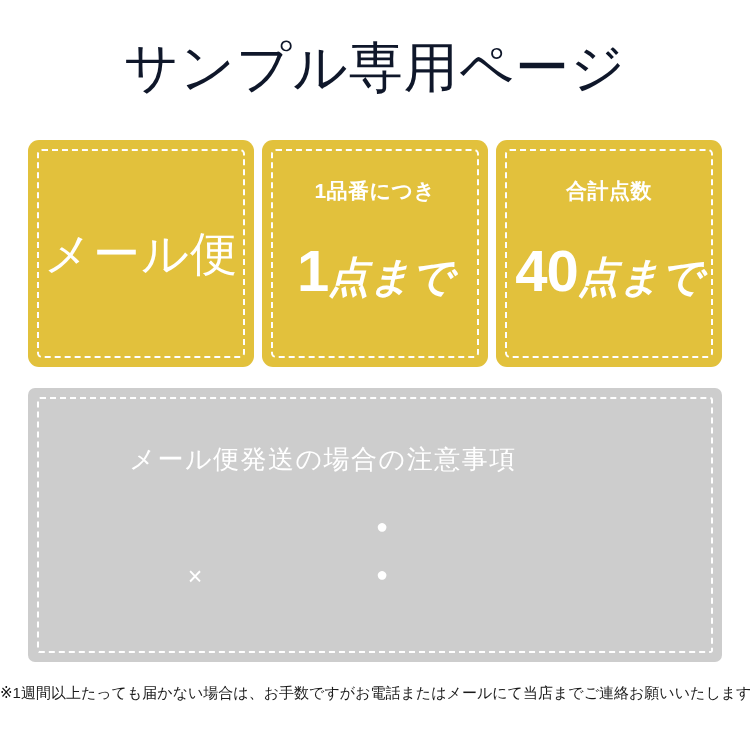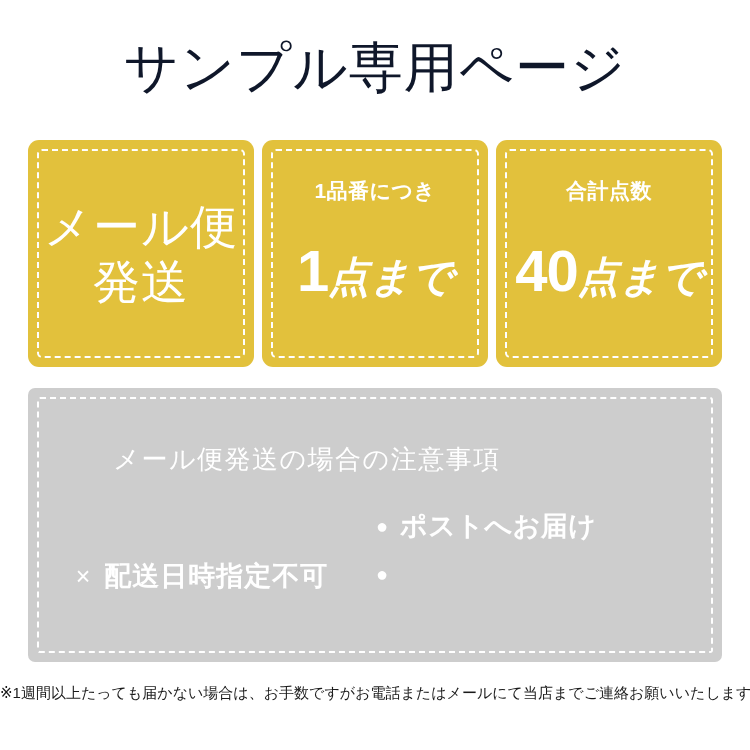--- a/index.html
+++ b/index.html
@@ -132,21 +132,21 @@
     top: 9px;
     right: 9px;
     bottom: 9px;
     border: 2px dashed #ffffff;
     border-radius: 3px;
     box-sizing: border-box;
     pointer-events: none;
   }
   .notice-head {
     position: absolute;
-    left: 0;
+    left: 16px;
     top: 55px;
     width: 558px;
     text-align: center;
     font-size: 26px;
     line-height: 32px;
     color: #ffffff;
     font-weight: 400;
     letter-spacing: 1.5px;
     white-space: nowrap;
   }
@@ -229,21 +229,20 @@
 <div class="page">
 
   <div class="page-title">サンプル専用ページ</div>
 
   <div class="cards-row">
 
     <div class="card">
       <div class="dash"></div>
       <div class="card-inner">
         <div class="card-big-line">メール便</div>
-        <div class="card-big-line">発送</div>
       </div>
     </div>
 
     <div class="card">
       <div class="dash"></div>
       <div class="card-inner stacked">
         <div class="card-small-head">1品番につき</div>
         <div class="card-value">
           <span class="num">1</span>
           <span class="unit">点まで</span>
@@ -267,31 +266,27 @@
   <div class="notice">
     <div class="dash"></div>
 
     <div class="notice-head">メール便発送の場合の注意事項</div>
 
     <div class="notice-body">
 
       <div class="notice-left">
         <div class="notice-left-text">
           <span class="x-mark">×</span>
-          <span>配送日時指定不可</span>
         </div>
       </div>
 
       <div class="notice-right">
 
         <div class="bullet-row">
           <span class="bullet-dot">●</span>
-          <span class="bullet-text">
-            <span>ポストへお届け</span>
-          </span>
         </div>
 
         <div class="bullet-row">
           <span class="bullet-dot">●</span>
           <span class="bullet-text">
           </span>
         </div>
 
       </div>
     </div>

